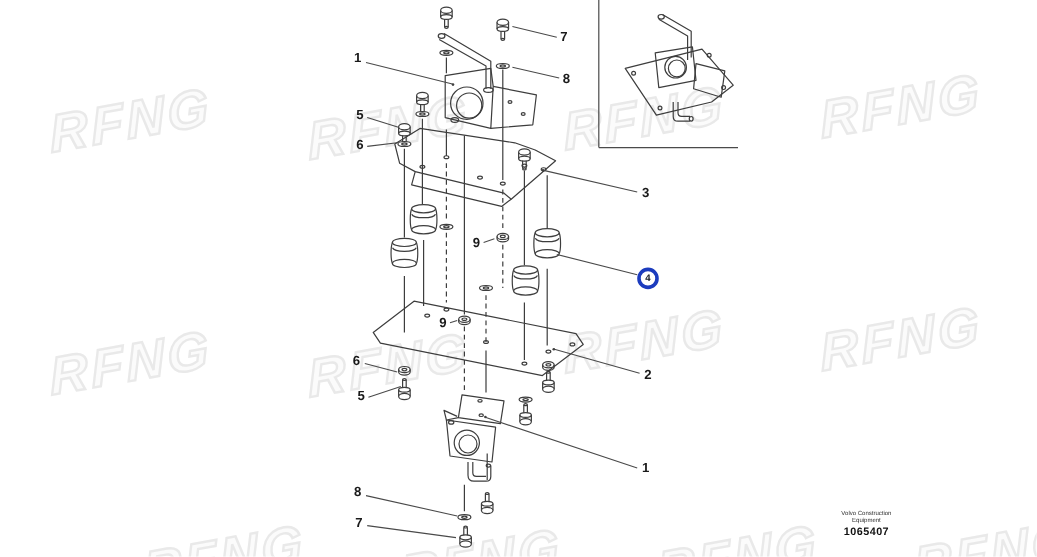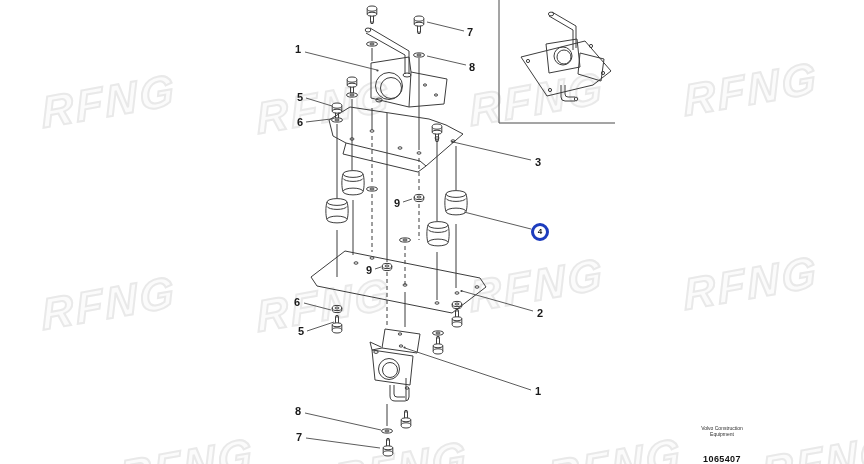--- a/index.html
+++ b/index.html
@@ -39,21 +39,21 @@
     display:flex;align-items:center;justify-content:center;
     font-size:8px;font-weight:bold;color:#10151d;
     line-height:1;cursor:pointer;
   }
   
   .footer{
     position:absolute;left:672px;top:425px;width:100px;z-index:2;
     text-align:center;color:#2d2d2d;
   }
   .footer .l1,.footer .l2{font-size:5px;line-height:6px;}
-  .footer .num{font-size:9px;font-weight:bold;color:#111;letter-spacing:0.4px;margin-top:17px;}
+  .footer .num{font-size:9px;font-weight:bold;color:#111;letter-spacing:0.4px;margin-top:1px;}
 </style>
 </head>
 <body>
 
 <div class="stage">
 
   <div class="wm" style="left:40px;top:88px">RFNG</div>
   <div class="wm" style="left:255px;top:94px">RFNG</div>
   <div class="wm" style="left:468px;top:86px">RFNG</div>
   <div class="wm" style="left:682px;top:76px">RFNG</div>

